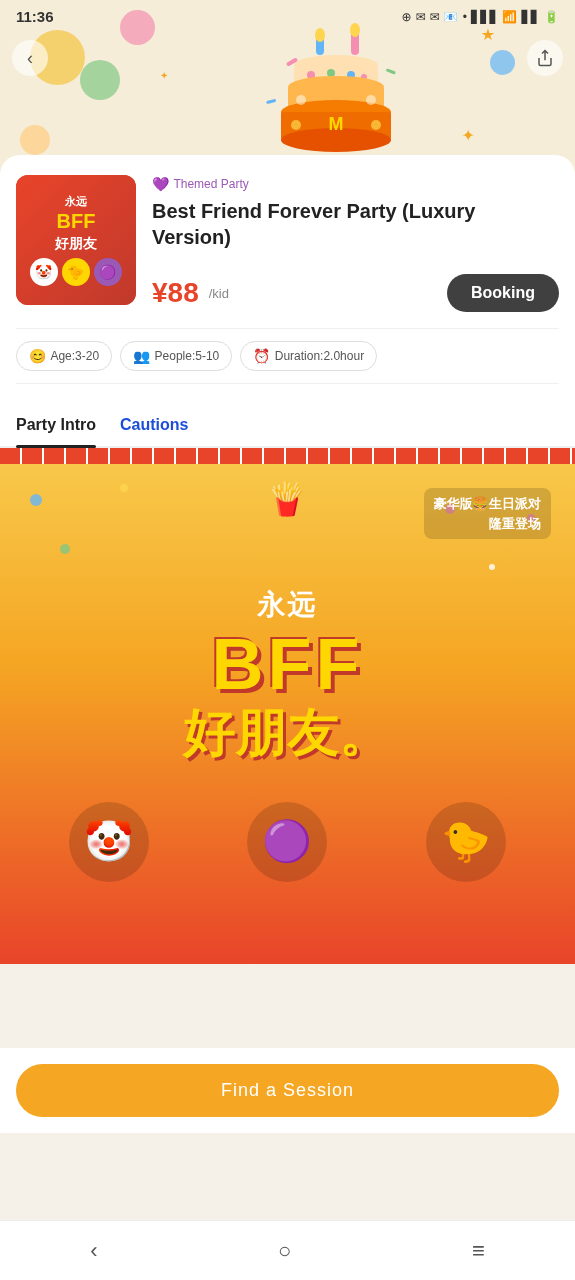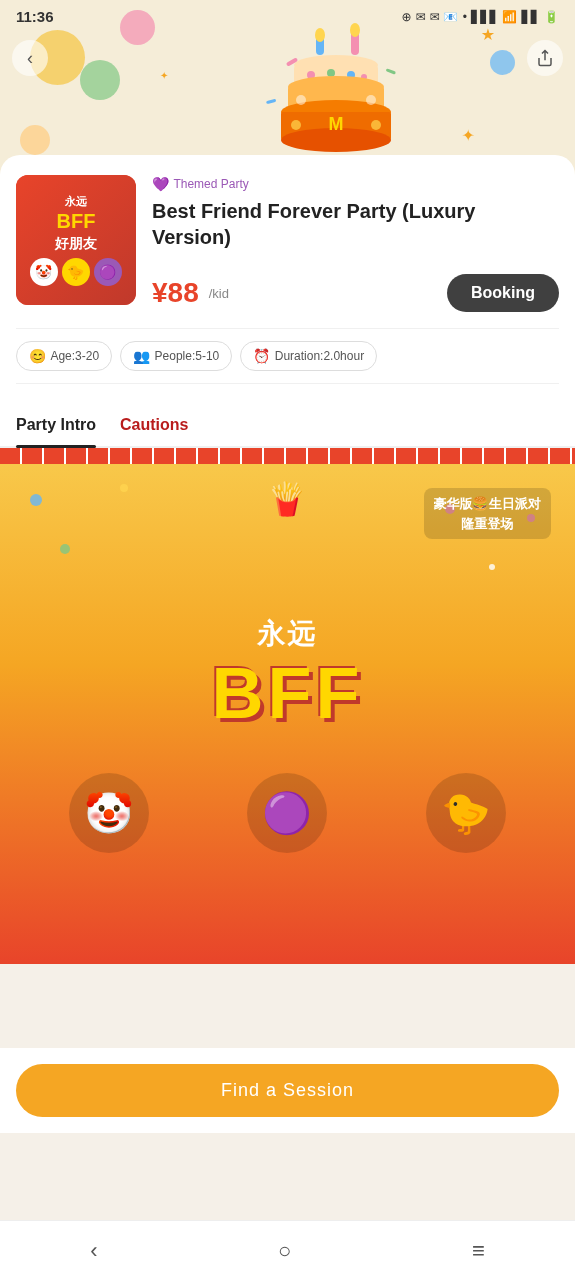--- a/index.html
+++ b/index.html
@@ -202,21 +202,21 @@
     .tabs-bar {
       display: flex;
       gap: 24px;
       padding: 16px 16px 0;
       background: #fff;
       border-bottom: 2px solid #f0f0f0;
     }
     .tab-item {
       font-size: 16px;
       font-weight: 600;
-      color: #b91c1c;
+      color: #1d4ed8;
       padding-bottom: 12px;
       cursor: pointer;
       position: relative;
     }
     .tab-item.active {
       color: #222;
       font-weight: 800;
     }
     .tab-item.active::after {
       content: '';
@@ -464,33 +464,34 @@
     <div class="party-banner-main">
 
       <div class="confetti-dot" style="width:12px;height:12px;background:#64b5f6;top:30px;left:30px;"></div>
       <div class="confetti-dot" style="width:8px;height:8px;background:#f48fb1;top:50px;right:40px;"></div>
       <div class="confetti-dot" style="width:10px;height:10px;background:#81c784;top:80px;left:60px;"></div>
       <div class="confetti-dot" style="width:6px;height:6px;background:#fff;top:100px;right:80px;"></div>
       <div class="confetti-dot" style="width:8px;height:8px;background:#ffd54f;top:20px;left:120px;"></div>
       <div class="confetti-dot" style="width:10px;height:10px;background:#f48fb1;top:40px;right:120px;"></div>
 
       <div style="position:absolute;top:24px;right:24px;text-align:right;">
-        <div style="background:rgba(0,0,0,0.15);border-radius:8px;padding:6px 10px;text-align:center;">
+        <div style="background:rgba(0,0,0,0.15);border-radius:8px;padding:6px 10px;">
           <div style="font-size:13px;color:#fff;font-weight:700;line-height:1.6;">豪华版🍔生日派对</div>
           <div style="font-size:13px;color:#fff;font-weight:700;">隆重登场</div>
         </div>
       </div>
 
       <div style="position:absolute;top:16px;left:50%;transform:translateX(-50%);">
         <div style="font-size:32px;">🍟</div>
       </div>
 
       <div style="margin-top:60px;text-align:center;">
         <div style="font-size:28px;color:#fff;font-weight:700;letter-spacing:2px;margin-bottom:4px;">永远</div>
         <div class="banner-bff-big">BFF</div>
+        <div style="font-size:52px;font-weight:900;color:#ffd700;text-shadow:3px 3px 0 #c0392b;line-height:1.1;">好朋友。</div>
       </div>
 
       <div class="banner-characters">
         <div style="text-align:center;">
           <div style="width:80px;height:80px;border-radius:50%;background:rgba(0,0,0,0.15);display:flex;align-items:center;justify-content:center;font-size:40px;">🤡</div>
         </div>
         <div style="text-align:center;">
           <div style="width:80px;height:80px;border-radius:50%;background:rgba(0,0,0,0.15);display:flex;align-items:center;justify-content:center;font-size:40px;">🟣</div>
         </div>
         <div style="text-align:center;">

